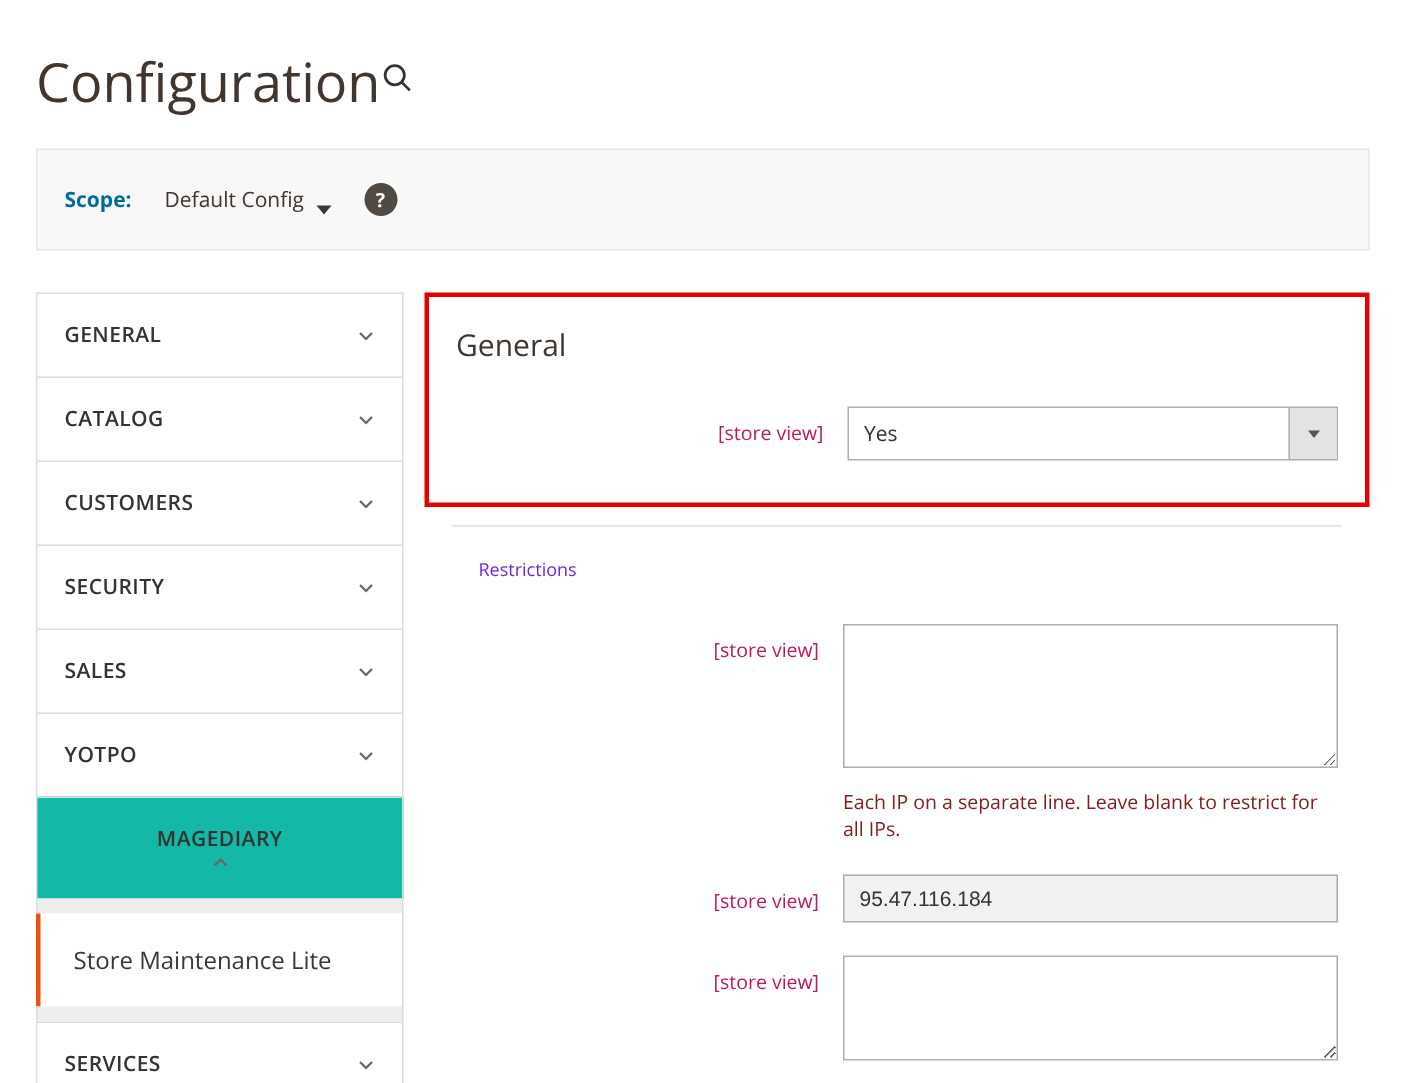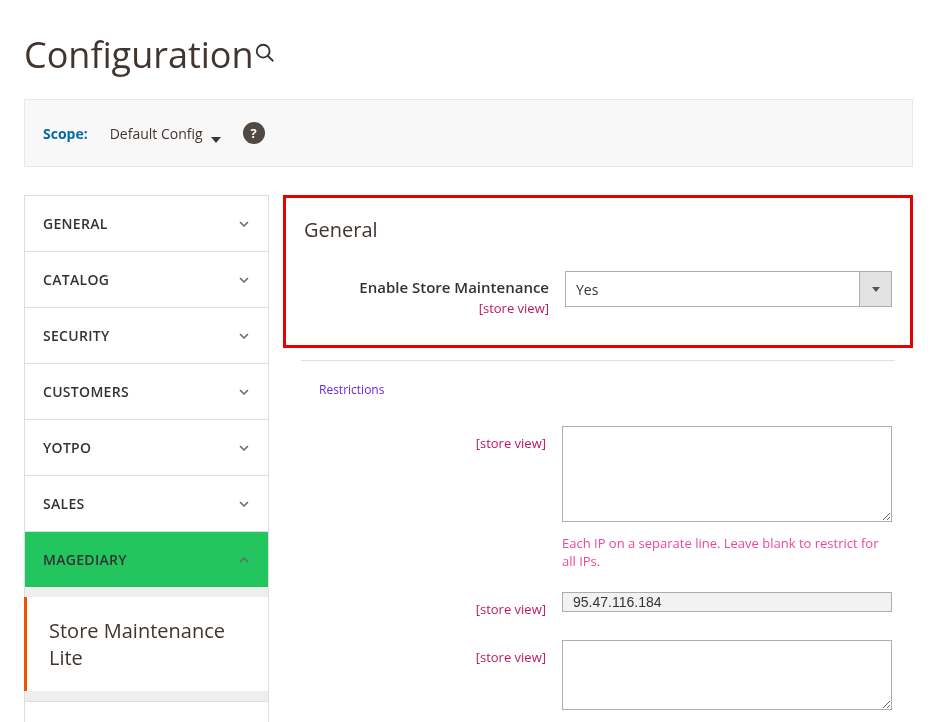--- a/index.html
+++ b/index.html
@@ -101,27 +101,28 @@
       font-weight: 600;
       color: #333;
       font-size: 14px;
       letter-spacing: 0.3px;
     }
     .sidebar-chevron {
       width: 12px;
       height: 12px;
     }
     .sidebar-item.expanded {
-      background: #22c55e;
+      background: #14b8a6;
+      flex-direction: column;
     }
     .sidebar-subitem {
       border-left: 3px solid #eb5202;
       border-right: 1px solid #ddd;
       padding: 20px 18px 20px 22px;
-      font-size: 20px;
+      font-size: 16px;
       color: #41362f;
       cursor: pointer;
       background: #fff;
     }
     .sidebar-spacer {
       height: 10px;
       border-left: 1px solid #ddd;
       border-right: 1px solid #ddd;
       background: #eee;
     }
@@ -212,30 +213,30 @@
       height: 96px;
       border: 1px solid #adadad;
       padding: 8px;
       font-family: inherit;
       font-size: 14px;
       resize: vertical;
     }
     .input-field {
       width: 100%;
       max-width: 330px;
-      height: 20px;
+      height: 32px;
       border: 1px solid #adadad;
       padding: 0 10px;
       font-size: 14px;
       background: #f2f2f2;
       color: #333;
     }
     .field-help {
       font-size: 13px;
-      color: #ec4899;
+      color: #7f1d1d;
       margin-top: 8px;
       max-width: 330px;
     }
   </style>
 </head>
 <body>
 
 <div class="page-header-bar">
   <h1 class="page-title">Configuration</h1>
   <div class="search-icon-container">
@@ -266,42 +267,42 @@
     </div>
 
     <div class="sidebar-item">
       <span class="sidebar-item-label">CATALOG</span>
       <svg class="sidebar-chevron" viewBox="0 0 12 12">
           <path d="M2 4 L6 8 L10 4" stroke="#666" stroke-width="1.5" fill="none"></path>
         </svg>
     </div>
 
     <div class="sidebar-item">
+      <span class="sidebar-item-label">CUSTOMERS</span>
+      <svg class="sidebar-chevron" viewBox="0 0 12 12">
+          <path d="M2 4 L6 8 L10 4" stroke="#666" stroke-width="1.5" fill="none"></path>
+        </svg>
+    </div>
+
+    <div class="sidebar-item">
       <span class="sidebar-item-label">SECURITY</span>
       <svg class="sidebar-chevron" viewBox="0 0 12 12">
           <path d="M2 4 L6 8 L10 4" stroke="#666" stroke-width="1.5" fill="none"></path>
         </svg>
     </div>
 
     <div class="sidebar-item">
-      <span class="sidebar-item-label">CUSTOMERS</span>
+      <span class="sidebar-item-label">SALES</span>
       <svg class="sidebar-chevron" viewBox="0 0 12 12">
           <path d="M2 4 L6 8 L10 4" stroke="#666" stroke-width="1.5" fill="none"></path>
         </svg>
     </div>
 
     <div class="sidebar-item">
       <span class="sidebar-item-label">YOTPO</span>
-      <svg class="sidebar-chevron" viewBox="0 0 12 12">
-          <path d="M2 4 L6 8 L10 4" stroke="#666" stroke-width="1.5" fill="none"></path>
-        </svg>
-    </div>
-
-    <div class="sidebar-item">
-      <span class="sidebar-item-label">SALES</span>
       <svg class="sidebar-chevron" viewBox="0 0 12 12">
           <path d="M2 4 L6 8 L10 4" stroke="#666" stroke-width="1.5" fill="none"></path>
         </svg>
     </div>
 
     <div class="sidebar-item expanded">
       <span class="sidebar-item-label">MAGEDIARY</span>
       <svg class="sidebar-chevron" viewBox="0 0 12 12">
           <path d="M2 8 L6 4 L10 8" stroke="#666" stroke-width="1.5" fill="none"></path>
         </svg>
@@ -321,21 +322,20 @@
 
   </div>
 
   <div class="content">
 
     <div class="highlight-box">
       <div class="section-heading">General</div>
 
       <div class="field-row">
         <div class="field-label-col">
-          <div class="field-label">Enable Store Maintenance</div>
           <div class="field-scope">[store view]</div>
         </div>
         <div class="field-control-col">
           <div class="select-wrapper">
             <div class="select-value">Yes</div>
             <div class="select-handle">
               <div class="select-triangle"></div>
             </div>
           </div>
         </div>

